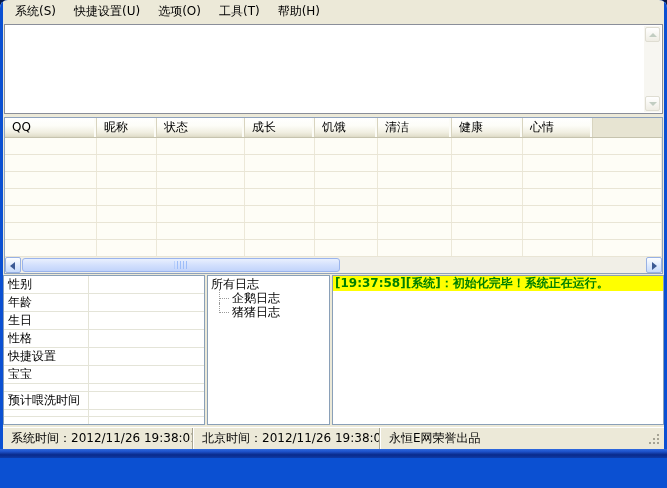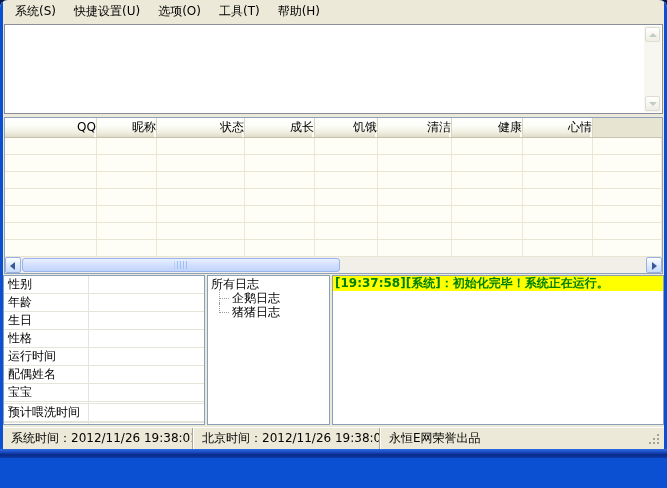--- a/index.html
+++ b/index.html
@@ -46,21 +46,21 @@
   .arr-up,.arr-down{position:absolute;left:3px;width:0;height:0;border-left:4px solid transparent;border-right:4px solid transparent;}
   .arr-up{top:5px;border-bottom:4px solid #c2cdc2;}
   .arr-down{top:5px;border-top:4px solid #c2cdc2;}
 
   
   .listview{height:157px;flex:none;margin:3px 1px 0;border:1px solid #8ea2bd;background:#fdfcf4;
     display:flex;flex-direction:column;overflow:hidden;}
   .lheader{height:20px;flex:none;display:flex;border-bottom:1px solid #c6c3ae;background:#e7e4d2;}
   .hcell{height:100%;line-height:19px;padding-left:7px;white-space:nowrap;overflow:hidden;flex:none;
     background:linear-gradient(180deg,#ffffff 0%,#fdfdf8 40%,#f1efe2 75%,#e5e2d0 92%,#dcd9c5 100%);
-    border-right:1px solid #d8d4bf;box-shadow:inset -2px 0 0 #fcfcf7;text-align:right;}
+    border-right:1px solid #d8d4bf;box-shadow:inset -2px 0 0 #fcfcf7;}
   .lbody{flex:1;display:flex;flex-direction:column;background:#fefdf6;overflow:hidden;}
   .grow{height:17px;flex:none;display:flex;border-bottom:1px solid #e9e5d5;}
   .gcell{height:100%;flex:none;border-right:1px solid #ece8d8;}
 
   
   .hscroll{height:16px;flex:none;display:flex;align-items:center;background:#f1efe7;}
   .hs-btn{width:16px;height:16px;flex:none;position:relative;border:1px solid #98b1e4;border-radius:2px;
     background:linear-gradient(180deg,#fdfeff,#dbe8fd 60%,#c8dbfb);}
   .tri-left,.tri-right{position:absolute;top:4px;width:0;height:0;border-top:4px solid transparent;border-bottom:4px solid transparent;}
   .tri-left{left:4px;border-right:5px solid #3b5a95;}
@@ -237,24 +237,21 @@
           <div class="info-row">
             <div class="info-label">年龄</div>
           </div>
           <div class="info-row">
             <div class="info-label">生日</div>
           </div>
           <div class="info-row">
             <div class="info-label">性格</div>
           </div>
           <div class="info-row">
-            <div class="info-label">运行时间</div>
-          </div>
-          <div class="info-row">
-            <div class="info-label">配偶姓名</div>
+            <div class="info-label">快捷设置</div>
           </div>
           <div class="info-row">
             <div class="info-label">宝宝</div>
           </div>
           <div class="info-row">
             <div class="info-label"></div>
           </div>
           <div class="info-row">
             <div class="info-label">预计喂洗时间</div>
           </div>

